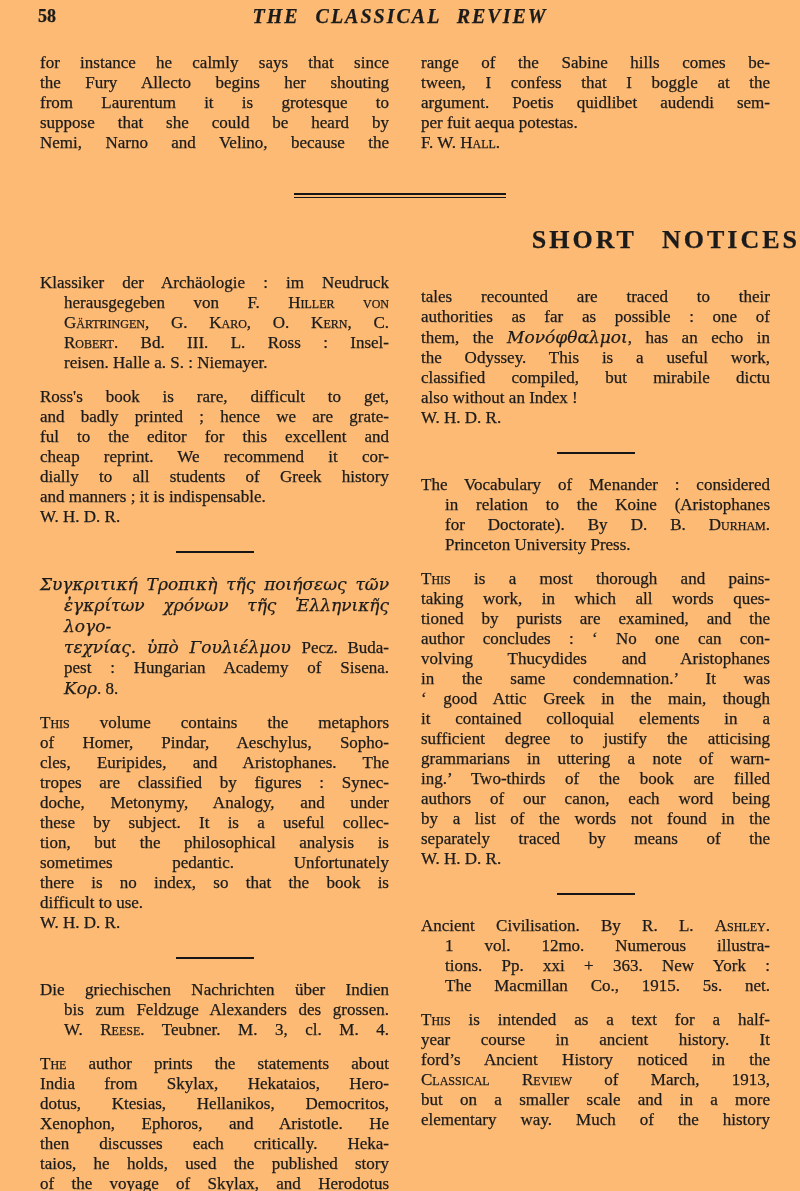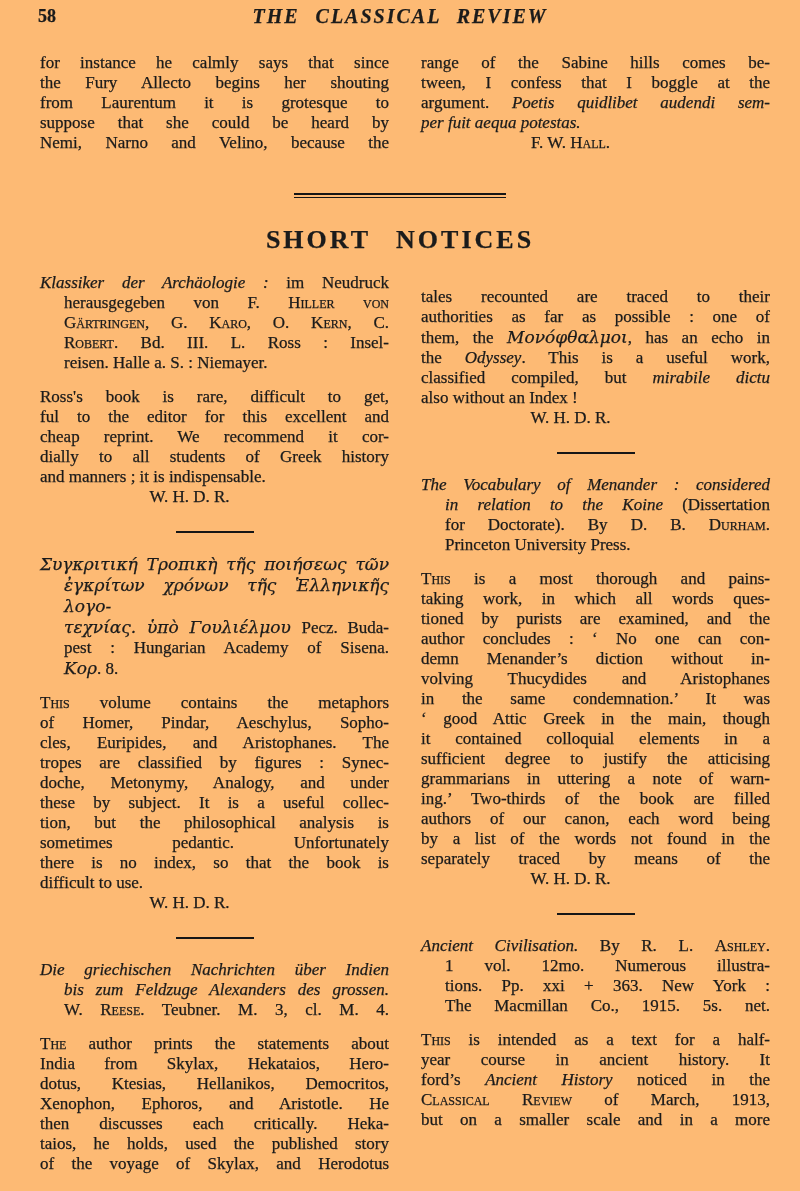--- a/index.html
+++ b/index.html
@@ -18,33 +18,33 @@
   .pageno{position:absolute;left:38px;top:6px;font-size:18px;font-weight:bold;}
   .jtitle{text-align:center;font-weight:bold;font-size:20px;letter-spacing:2px;word-spacing:9px;font-style:italic;}
   
   .cols{display:flex;padding:0 30px 0 40px;gap:8px;}
   .col{width:357px;}
   .colgap{width:16px;flex:0 0 16px;}
   .intro{margin-top:7px;}
   
   .bigrule{width:212px;margin:40px auto 0 auto;height:2px;border-top:2px solid #161616;border-bottom:1px solid #161616;}
   
-  .sechead{margin-top:26px;text-align:center;font-weight:bold;font-size:26px;line-height:32px;letter-spacing:3px;word-spacing:16px;}
+  .sechead{margin-top:26px;text-align:right;font-weight:bold;font-size:26px;line-height:32px;letter-spacing:3px;word-spacing:16px;}
   .main{margin-top:17px;}
   
   .line{text-align:justify;text-align-last:justify;white-space:normal;}
   .line.endp{text-align-last:left;}
   .line.ind{padding-left:24px;}
   .blk.para{margin-top:14px;}
   .blk.notice-head{margin-top:0;}
   .blk.notice-head + .blk.para{margin-top:14px;}
-  .blk.signature{text-align:center;padding-right:50px;}
+  .blk.signature{text-align:left;padding-right:50px;}
   .blk.divider{padding:24px 0 21px 0;}
   .rule{width:78px;height:2px;background:#161616;margin:0 auto;}
-  .it{font-style:italic;}
+  .it{}
   .sc{font-variant:small-caps;}
   .gk{font-style:italic;font-family:"DejaVu Serif","DejaVu Sans",serif;}
 </style>
 </head>
 <body>
 
 <div id="page">
 
   <div class="hdr">
     <span class="pageno">58</span>
@@ -81,20 +81,21 @@
     <div class="col">
         <div class="blk notice-head">
           <div class="line"><span class="it">Klassiker der Archäologie : </span><span>im Neudruck</span></div>
           <div class="line ind"><span>herausgegeben von F. </span><span class="sc">Hiller von</span></div>
           <div class="line ind"><span class="sc">Gärtringen</span><span>, G. </span><span class="sc">Karo</span><span>, O. </span><span class="sc">Kern</span><span>, C.</span></div>
           <div class="line ind"><span class="sc">Robert</span><span>. Bd. III. L. Ross : Insel-</span></div>
           <div class="line endp ind"><span>reisen. Halle a. S. : Niemayer.</span></div>
         </div>
         <div class="blk para">
           <div class="line"><span>Ross's book is rare, difficult to get,</span></div>
+          <div class="line"><span>and badly printed ; hence we are grate-</span></div>
           <div class="line"><span>ful to the editor for this excellent and</span></div>
           <div class="line"><span>cheap reprint. We recommend it cor-</span></div>
           <div class="line"><span>dially to all students of Greek history</span></div>
           <div class="line endp"><span>and manners ; it is indispensable.</span></div>
         </div>
         <div class="blk signature"><span class="sc">W. H. D. R.</span></div>
         <div class="blk divider">
           <div class="rule"></div>
         </div>
         <div class="blk notice-head">
@@ -144,30 +145,29 @@
           <div class="line"><span>the </span><span class="it">Odyssey</span><span>. This is a useful work,</span></div>
           <div class="line"><span>classified compiled, but </span><span class="it">mirabile dictu</span></div>
           <div class="line endp"><span>also without an Index !</span></div>
         </div>
         <div class="blk signature"><span class="sc">W. H. D. R.</span></div>
         <div class="blk divider">
           <div class="rule"></div>
         </div>
         <div class="blk notice-head">
           <div class="line"><span class="it">The Vocabulary of Menander : considered</span></div>
-          <div class="line ind"><span class="it">in relation to the Koine </span><span>(Dissertation</span></div>
+          <div class="line ind"><span class="it">in relation to the Koine </span><span>(Aristophanes</span></div>
           <div class="line ind"><span>for Doctorate). By D. B. </span><span class="sc">Durham</span><span>.</span></div>
           <div class="line endp ind"><span>Princeton University Press.</span></div>
         </div>
         <div class="blk para">
           <div class="line"><span class="sc">This</span><span> is a most thorough and pains-</span></div>
           <div class="line"><span>taking work, in which all words ques-</span></div>
           <div class="line"><span>tioned by purists are examined, and the</span></div>
           <div class="line"><span>author concludes : ‘ No one can con-</span></div>
-          <div class="line"><span>demn Menander’s diction without in-</span></div>
           <div class="line"><span>volving Thucydides and Aristophanes</span></div>
           <div class="line"><span>in the same condemnation.’ It was</span></div>
           <div class="line"><span>‘ good Attic Greek in the main, though</span></div>
           <div class="line"><span>it contained colloquial elements in a</span></div>
           <div class="line"><span>sufficient degree to justify the atticising</span></div>
           <div class="line"><span>grammarians in uttering a note of warn-</span></div>
           <div class="line"><span>ing.’ Two-thirds of the book are filled</span></div>
           <div class="line"><span>authors of our canon, each word being</span></div>
           <div class="line"><span>by a list of the words not found in the</span></div>
           <div class="line"><span>separately traced by means of the</span></div>
@@ -181,17 +181,18 @@
           <div class="line ind"><span>1 vol. 12mo. Numerous illustra-</span></div>
           <div class="line ind"><span>tions. Pp. xxi + 363. New York :</span></div>
           <div class="line ind"><span>The Macmillan Co., 1915. 5s. net.</span></div>
         </div>
         <div class="blk para">
           <div class="line"><span class="sc">This</span><span> is intended as a text for a half-</span></div>
           <div class="line"><span>year course in ancient history. It</span></div>
           <div class="line"><span>ford’s </span><span class="it">Ancient History</span><span> noticed in the</span></div>
           <div class="line"><span class="sc">Classical Review</span><span> of March, 1913,</span></div>
           <div class="line"><span>but on a smaller scale and in a more</span></div>
+          <div class="line"><span>elementary way. Much of the history</span></div>
         </div>
       </div>
   </div>
 
 </div>
 
 </body></html>

